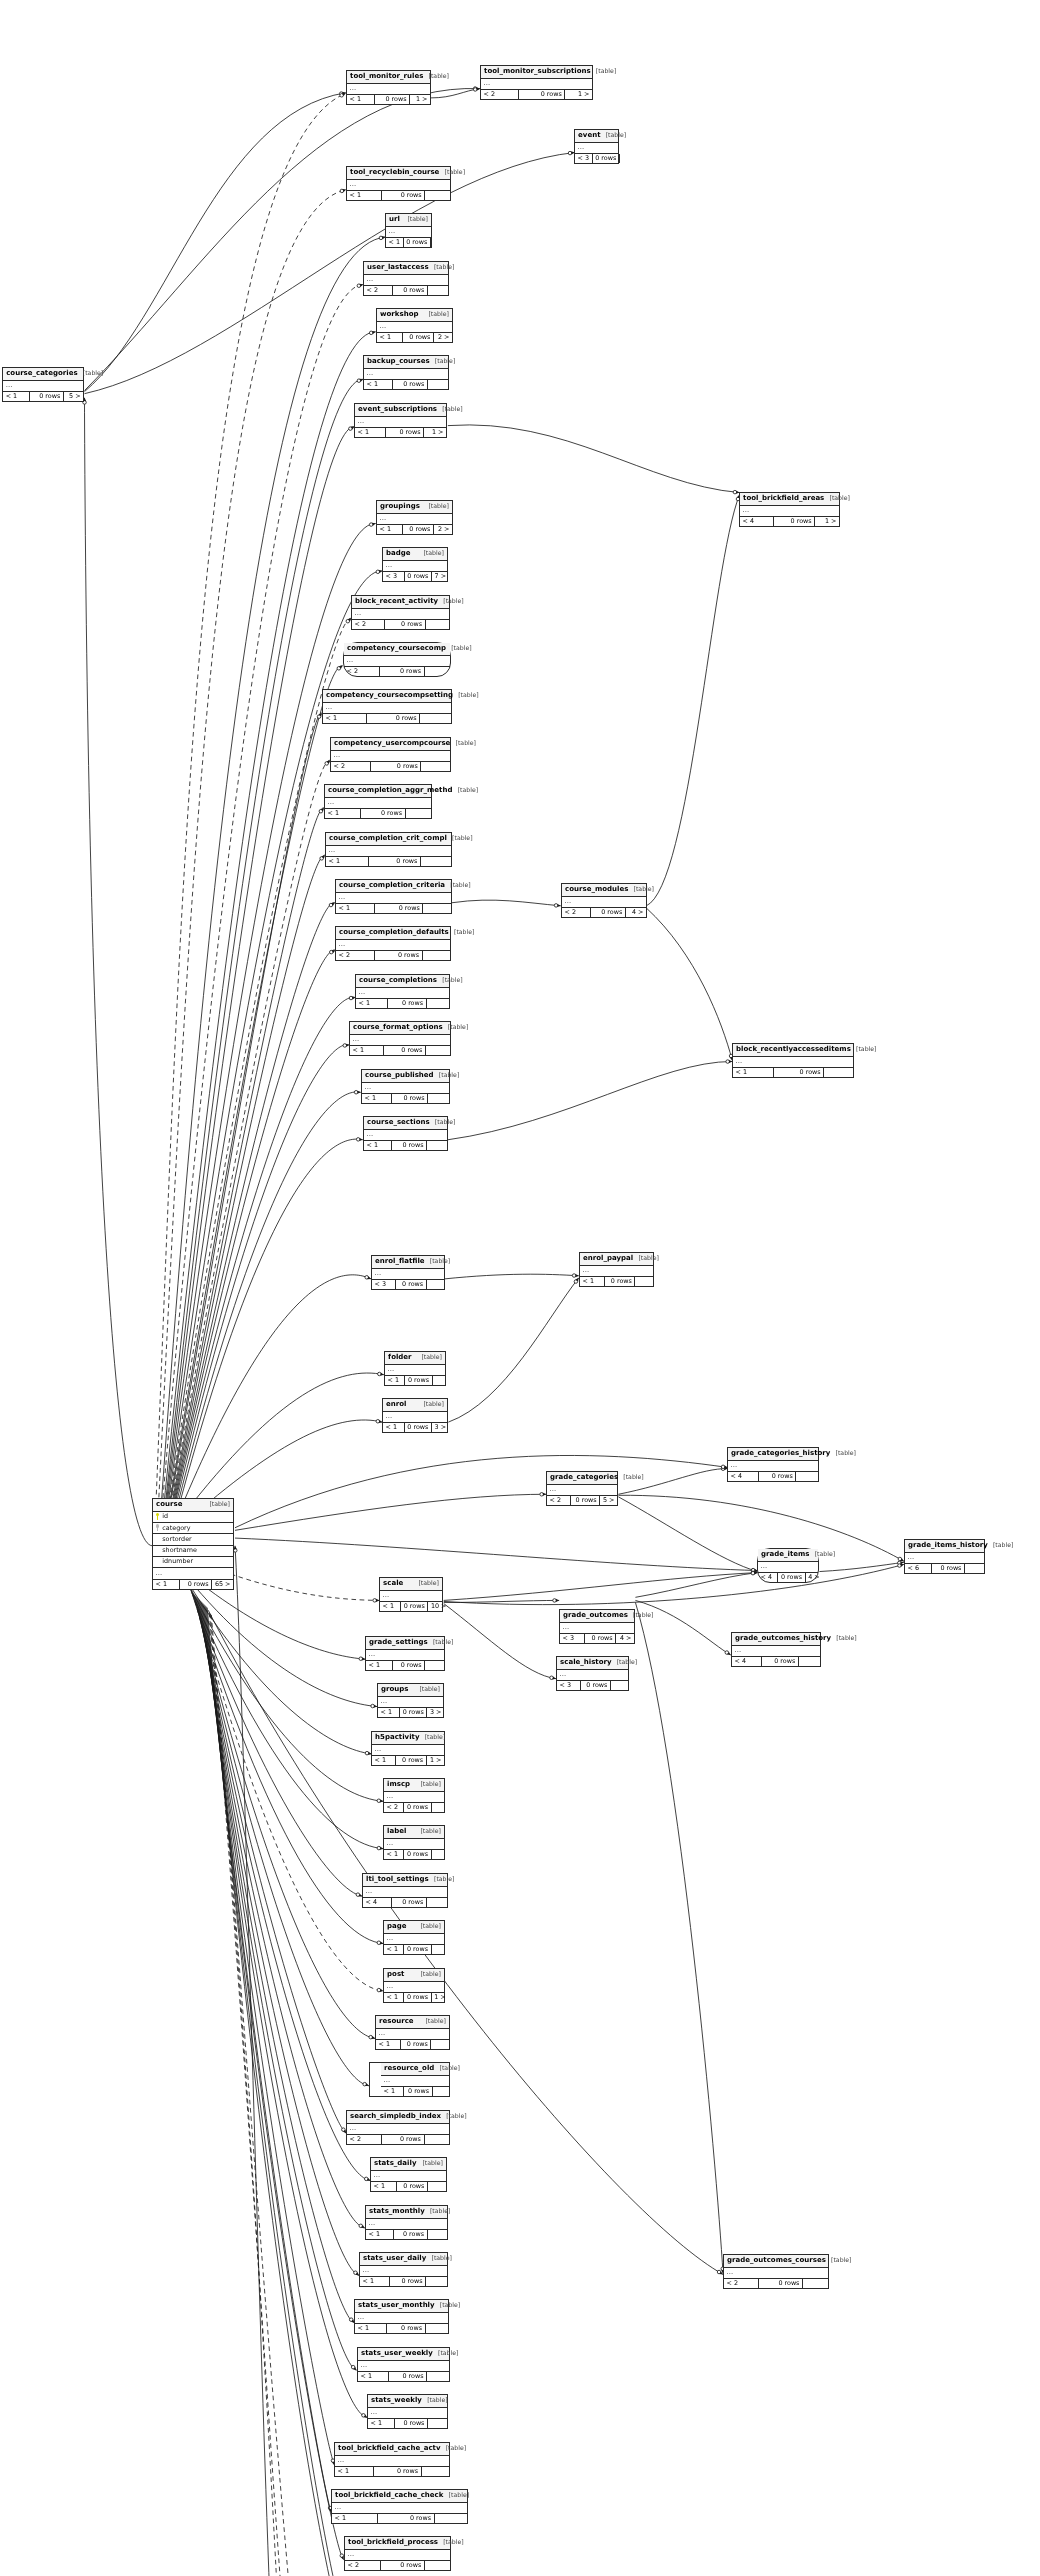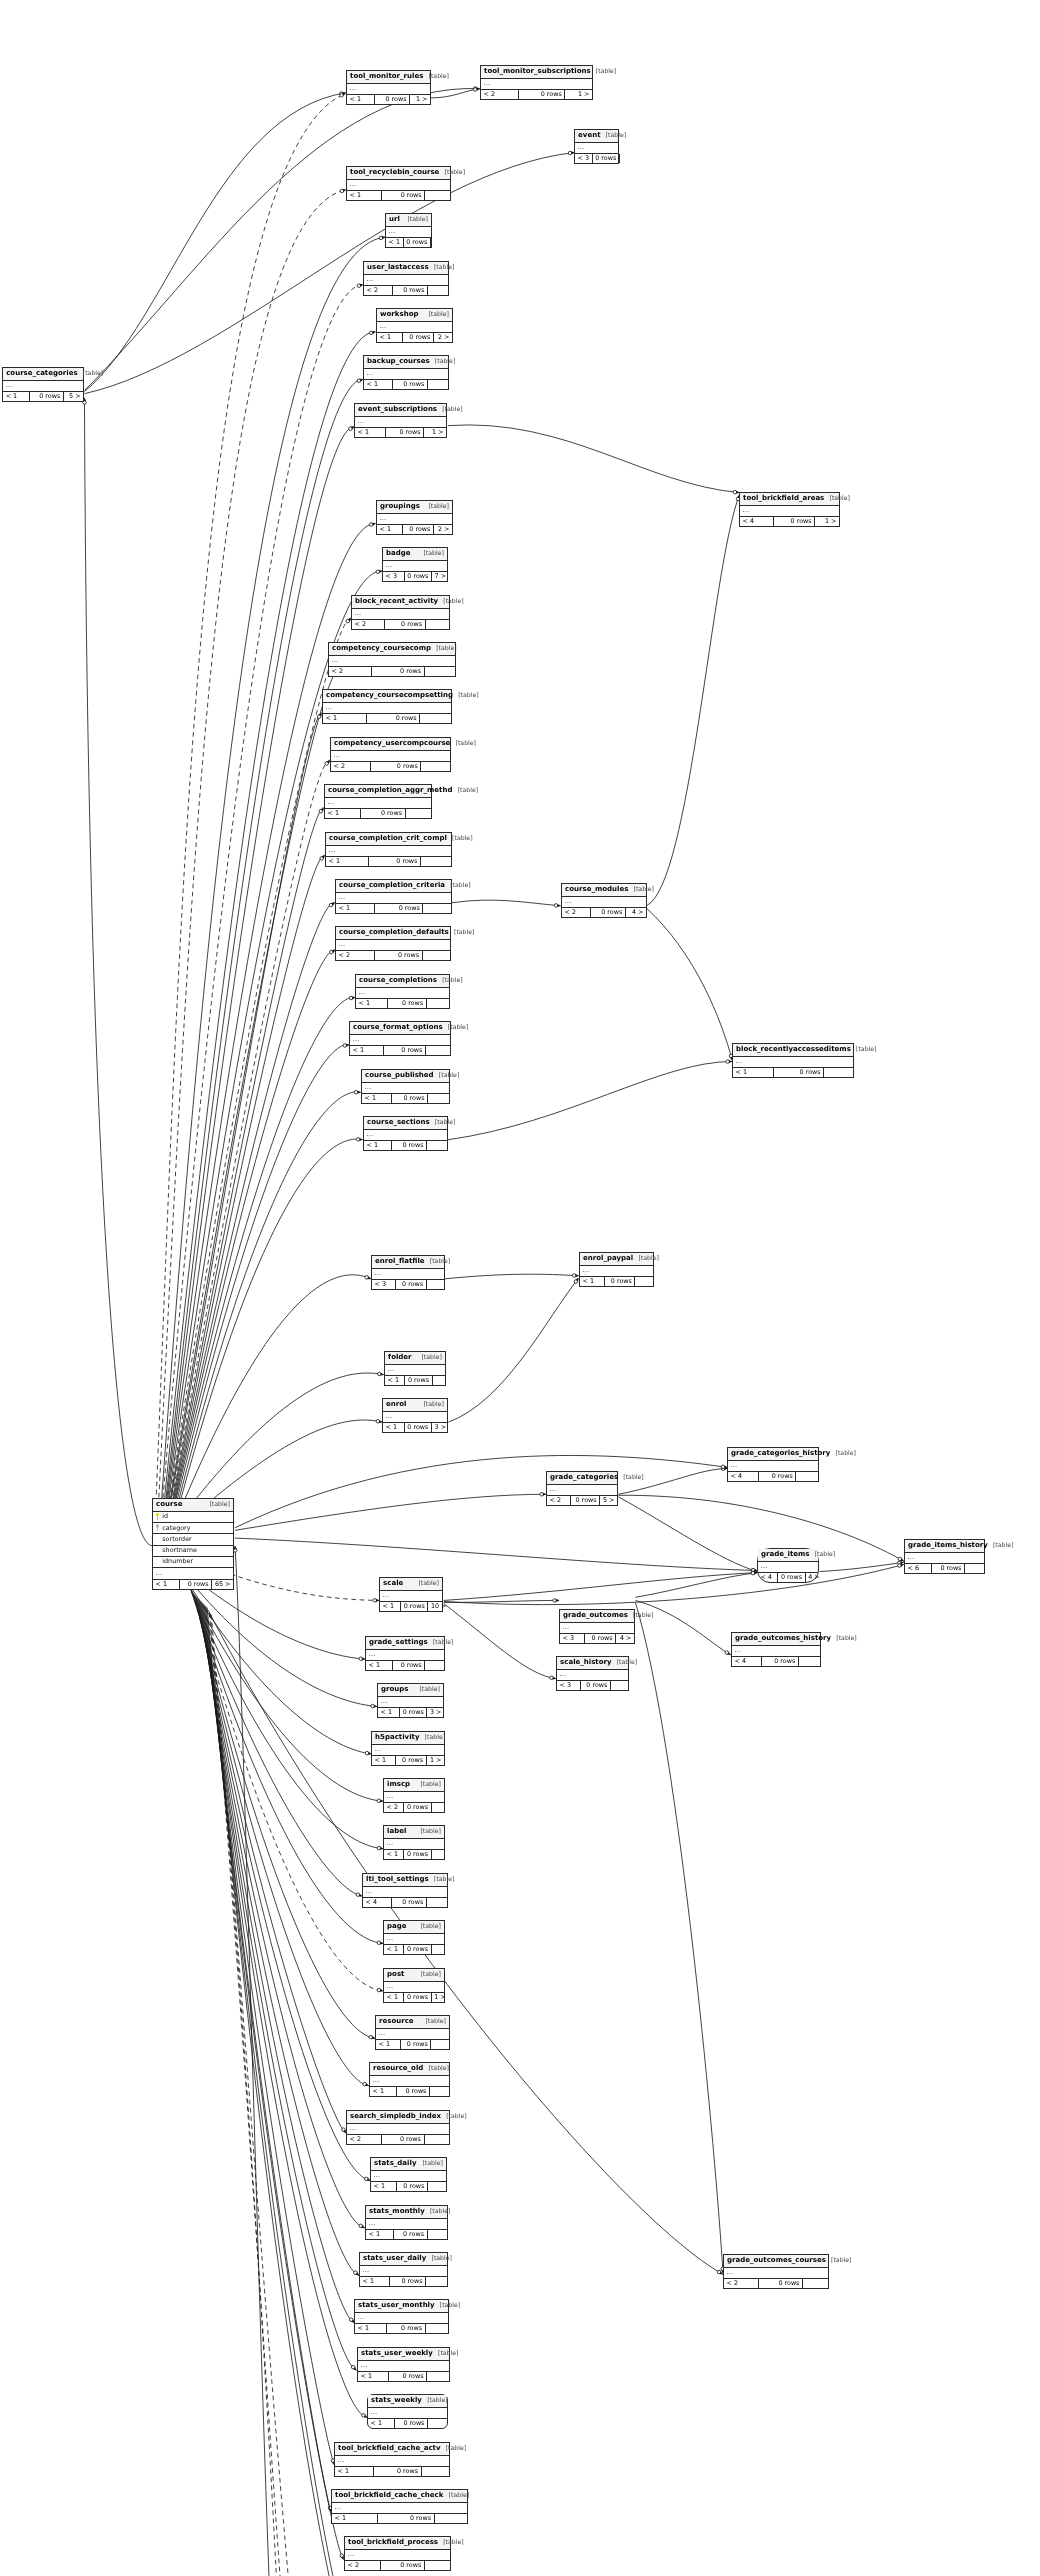--- a/index.html
+++ b/index.html
@@ -576,21 +576,21 @@
         </div>
         <div class="tbl-body">
           <div class="ellipsis-row">…</div>
         </div>
         <div class="tbl-foot">
           <div class="foot-in">&lt; 2</div>
           <div class="foot-mid">0 rows</div>
           <div class="foot-out"></div>
         </div>
       </div>
-      <div class="tbl" style="left: 328px; top: 642px; width: 128px;">
+      <div class="tbl" style="left: 343px; top: 642px; width: 108px; border-radius: 14px;">
         <div class="tbl-head">
           <span class="tbl-name">competency_coursecomp</span>
           <span class="tbl-kind">[table]</span>
         </div>
         <div class="tbl-body">
           <div class="ellipsis-row">…</div>
         </div>
         <div class="tbl-foot">
           <div class="foot-in">&lt; 2</div>
           <div class="foot-mid">0 rows</div>
@@ -1101,21 +1101,21 @@
         </div>
         <div class="tbl-body">
           <div class="ellipsis-row">…</div>
         </div>
         <div class="tbl-foot">
           <div class="foot-in">&lt; 1</div>
           <div class="foot-mid">0 rows</div>
           <div class="foot-out"></div>
         </div>
       </div>
-      <div class="tbl" style="left: 369px; top: 2062px; width: 81px;">
+      <div class="tbl" style="left: 369px; top: 2062px; width: 81px; padding-left: 11px;">
         <div class="tbl-head">
           <span class="tbl-name">resource_old</span>
           <span class="tbl-kind">[table]</span>
         </div>
         <div class="tbl-body">
           <div class="ellipsis-row">…</div>
         </div>
         <div class="tbl-foot">
           <div class="foot-in">&lt; 1</div>
           <div class="foot-mid">0 rows</div>
@@ -1199,21 +1199,21 @@
         </div>
         <div class="tbl-body">
           <div class="ellipsis-row">…</div>
         </div>
         <div class="tbl-foot">
           <div class="foot-in">&lt; 1</div>
           <div class="foot-mid">0 rows</div>
           <div class="foot-out"></div>
         </div>
       </div>
-      <div class="tbl" style="left: 367px; top: 2394px; width: 81px; border-radius: 6px;">
+      <div class="tbl" style="left: 367px; top: 2394px; width: 81px;">
         <div class="tbl-head">
           <span class="tbl-name">stats_weekly</span>
           <span class="tbl-kind">[table]</span>
         </div>
         <div class="tbl-body">
           <div class="ellipsis-row">…</div>
         </div>
         <div class="tbl-foot">
           <div class="foot-in">&lt; 1</div>
           <div class="foot-mid">0 rows</div>

